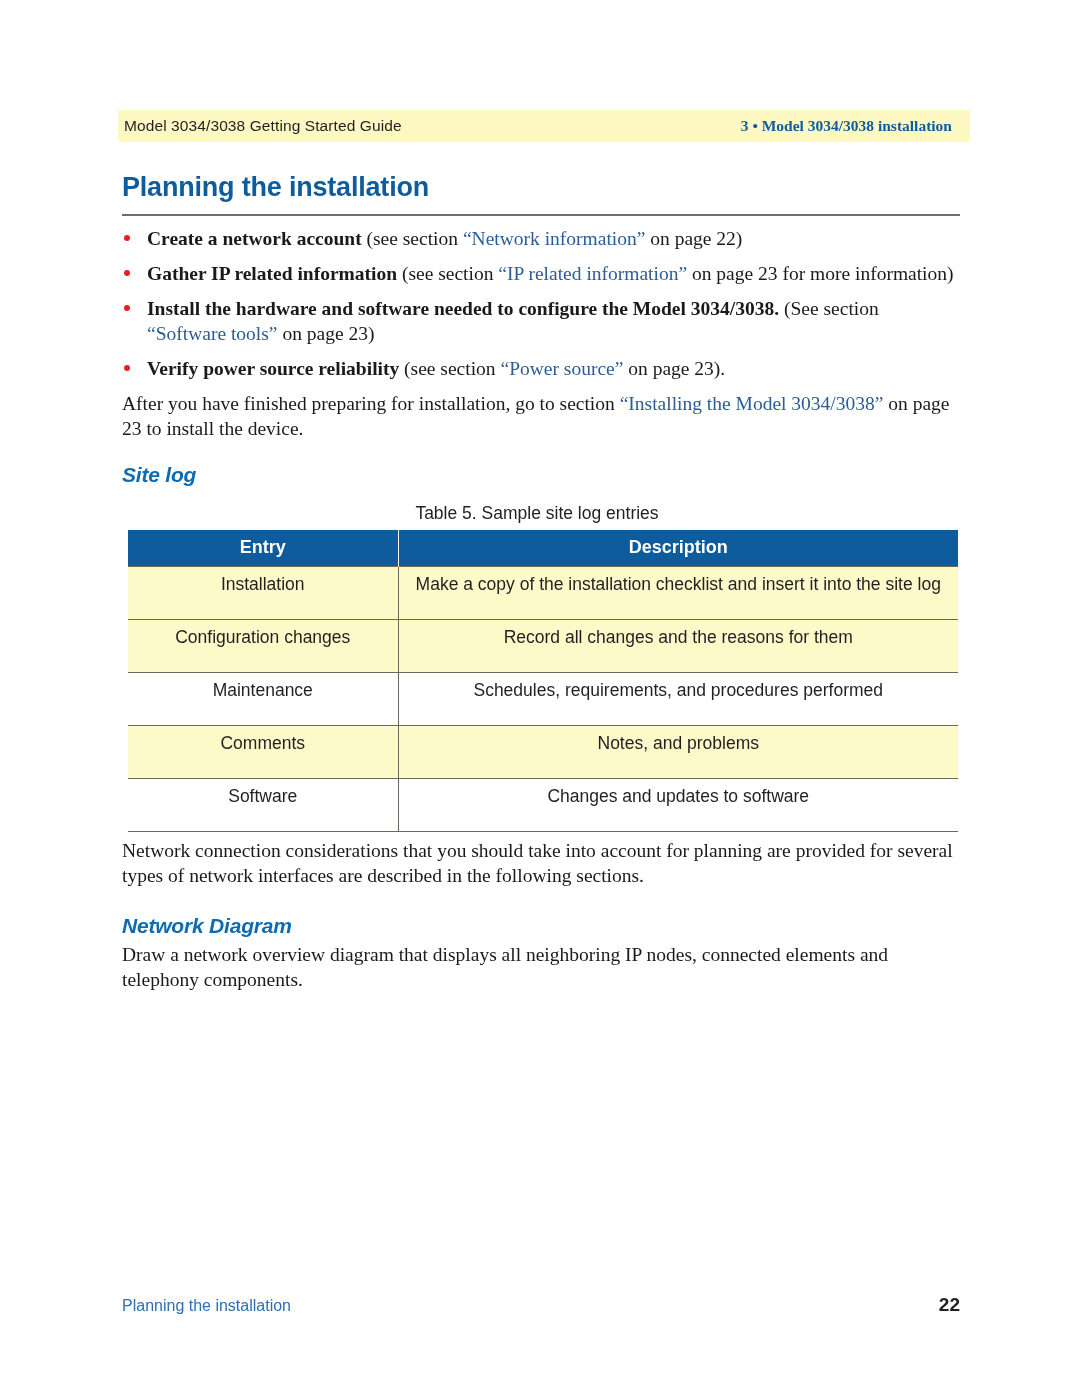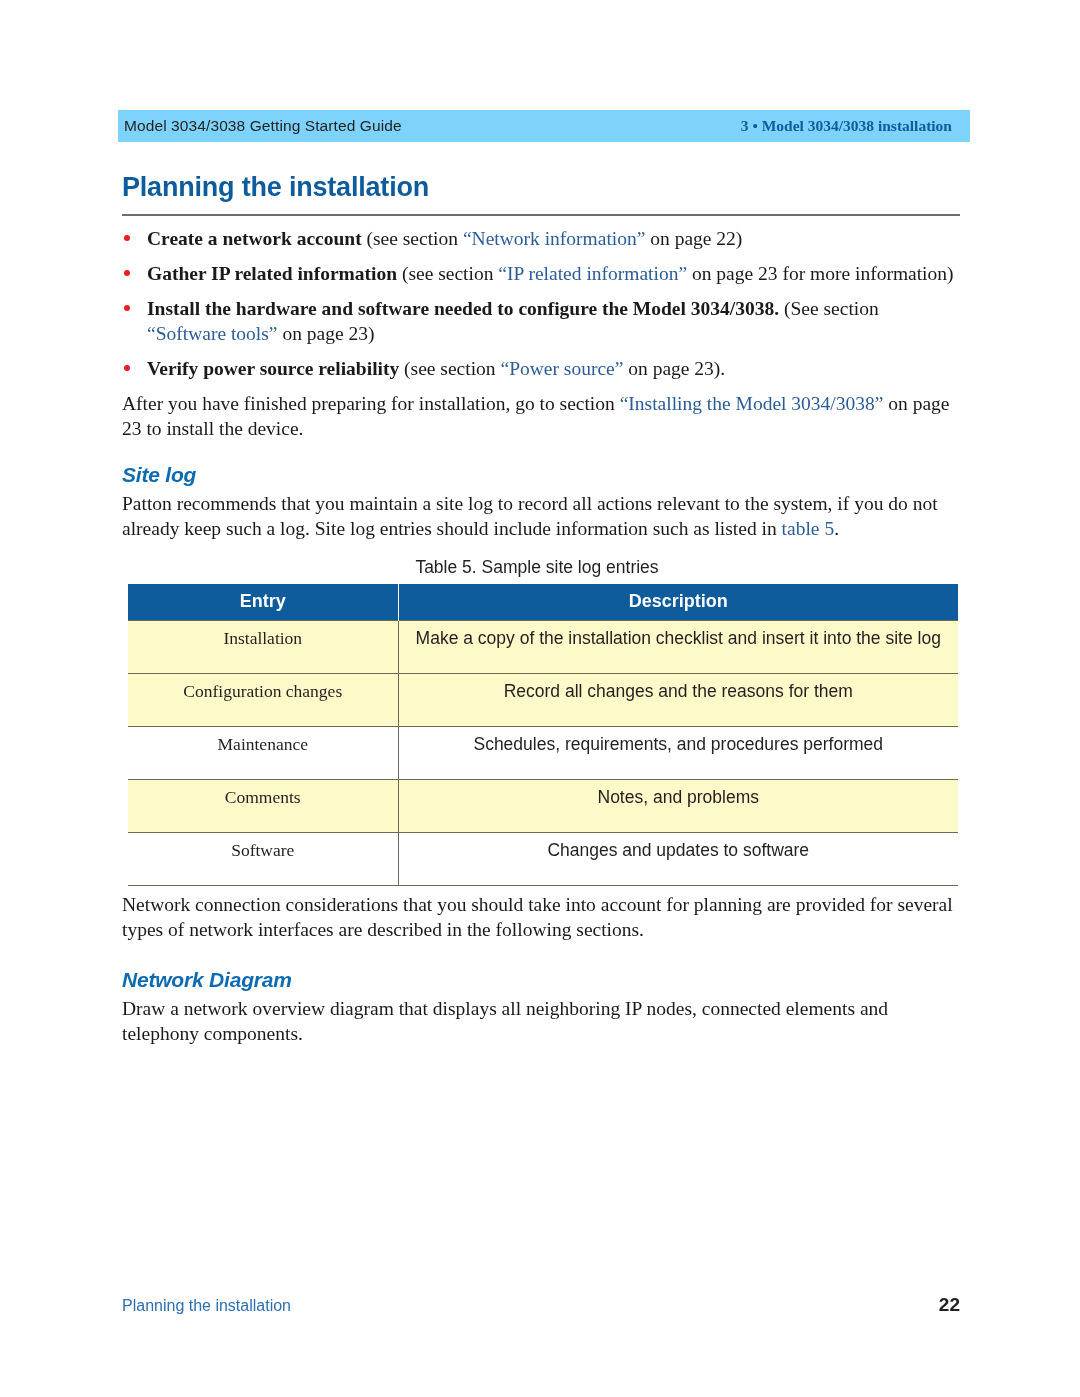--- a/index.html
+++ b/index.html
@@ -21,21 +21,21 @@
     height: 1397px;
   }
 
   
   .header-band {
     position: absolute;
     left: 118px;
     top: 110px;
     width: 852px;
     height: 32px;
-    background: #7dd3fc;
+    background: #fef9c3;
     display: flex;
     align-items: center;
   }
   .header-left {
     font-family: "Liberation Sans", sans-serif;
     font-size: 15.5px;
     color: #231f20;
     letter-spacing: 0.1px;
     margin-left: 6px;
     white-space: nowrap;
@@ -163,21 +163,20 @@
     font-size: 17.5px;
     color: #231f20;
     text-align: center;
     vertical-align: top;
     padding: 7px 8px 24px 8px;
     border-top: 1.5px solid #6b6a56;
     border-bottom: 1.5px solid #6b6a56;
   }
   table.sitelog td.c-entry {
     border-right: 1.5px solid #6b6a56;
-    font-family: Liberation Serif, serif;
   }
   table.sitelog tr.shade td {
     background: #fdfac9;
   }
   table.sitelog tr.plain td {
     background: #ffffff;
   }
 
   
   .footer-left {
@@ -225,21 +224,20 @@
         <span class="dot"></span><span class="lead">Install the hardware and software needed to configure the Model 3034/3038.</span><span> (See section </span><span class="xref">“Software</span> <span class="xref">tools”</span><span> on page 23)</span>
       </li>
       <li>
         <span class="dot"></span><span class="lead">Verify power source reliability</span><span> (see section </span><span class="xref">“Power source”</span><span> on page 23).</span>
       </li>
     </ul>
 
     <p class="body"><span>After you have finished preparing for installation, go to section </span><span class="xref">“Installing the Model 3034/3038”</span><span> on page 23 to install the device.</span></p>
 
     <h3 class="subhead">Site log</h3>
-    <p class="body"><span>Patton recommends that you maintain a site log to record all actions relevant to the system, if you do not already keep such a log. Site log entries should include information such as listed in </span><span class="xref">table 5</span><span>.</span></p>
 
     <div class="table-caption">Table 5. Sample site log entries</div>
 
     <table class="sitelog">
       <colgroup>
           <col class="c1">
           <col class="c2">
         </colgroup>
       <thead>
         <tr>

